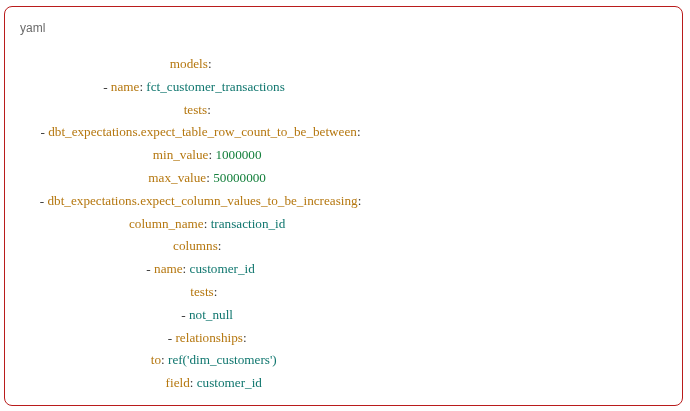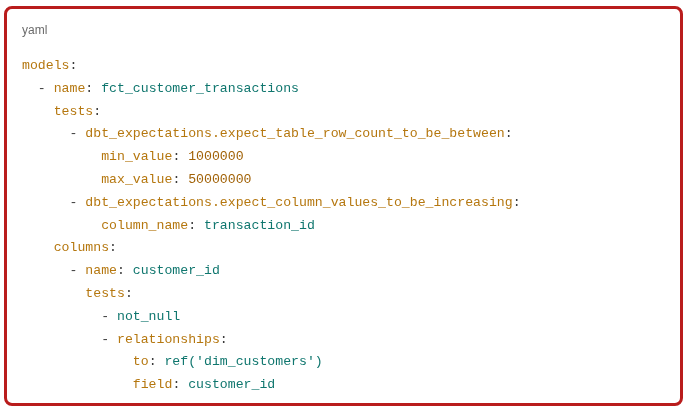--- a/index.html
+++ b/index.html
@@ -13,46 +13,47 @@
     position: relative;
     overflow: hidden;
   }
   .code-card {
     position: absolute;
     left: 4px;
     top: 6px;
     width: 679px;
     height: 400px;
     box-sizing: border-box;
-    border: 3px solid #b91c1c;
+    border: 1px solid #b91c1c;
     border-radius: 8px;
     background: #ffffff;
+    text-align: center;
   }
   .lang-label {
     position: absolute;
     left: 15px;
     top: 14px;
     font-family: "Liberation Sans", sans-serif;
     font-size: 12px;
     color: #6b6b6b;
   }
   .code {
     position: absolute;
     left: 15px;
     top: 46px;
     margin: 0;
-    font-family: Liberation Mono, monospace;
+    font-family: Liberation Serif, serif;
     font-size: 13.2px;
     line-height: 22.8px;
     color: #3a3a3a;
     white-space: pre;
   }
   .line { display: block; height: 22.8px; }
   .key { color: #b5770f; }
-  .num { color: #a16207; }
+  .num { color: #15803d; }
   .punc { color: #3a3a3a; }
   .val { color: #0f766e; }
 </style>
 </head>
 <body>
 
 <div class="code-card">
   <div class="lang-label">yaml</div>
   <pre class="code" id="code"><span class="line"><span class="punc"></span><span class="punc"></span><span class="key">models</span><span class="punc">:</span><span class="val"></span></span><span class="line"><span class="punc">  </span><span class="punc">- </span><span class="key">name</span><span class="punc">:</span><span class="val"> fct_customer_transactions</span></span><span class="line"><span class="punc">    </span><span class="punc"></span><span class="key">tests</span><span class="punc">:</span><span class="val"></span></span><span class="line"><span class="punc">      </span><span class="punc">- </span><span class="key">dbt_expectations.expect_table_row_count_to_be_between</span><span class="punc">:</span><span class="val"></span></span><span class="line"><span class="punc">          </span><span class="punc"></span><span class="key">min_value</span><span class="punc">:</span><span class="num"> 1000000</span></span><span class="line"><span class="punc">          </span><span class="punc"></span><span class="key">max_value</span><span class="punc">:</span><span class="num"> 50000000</span></span><span class="line"><span class="punc">      </span><span class="punc">- </span><span class="key">dbt_expectations.expect_column_values_to_be_increasing</span><span class="punc">:</span><span class="val"></span></span><span class="line"><span class="punc">          </span><span class="punc"></span><span class="key">column_name</span><span class="punc">:</span><span class="val"> transaction_id</span></span><span class="line"><span class="punc">    </span><span class="punc"></span><span class="key">columns</span><span class="punc">:</span><span class="val"></span></span><span class="line"><span class="punc">      </span><span class="punc">- </span><span class="key">name</span><span class="punc">:</span><span class="val"> customer_id</span></span><span class="line"><span class="punc">        </span><span class="punc"></span><span class="key">tests</span><span class="punc">:</span><span class="val"></span></span><span class="line"><span class="punc">          </span><span class="punc">- </span><span class="key"></span><span class="punc"></span><span class="val">not_null</span></span><span class="line"><span class="punc">          </span><span class="punc">- </span><span class="key">relationships</span><span class="punc">:</span><span class="val"></span></span><span class="line"><span class="punc">              </span><span class="punc"></span><span class="key">to</span><span class="punc">:</span><span class="val"> ref('dim_customers')</span></span><span class="line"><span class="punc">              </span><span class="punc"></span><span class="key">field</span><span class="punc">:</span><span class="val"> customer_id</span></span></pre>
 </div>

